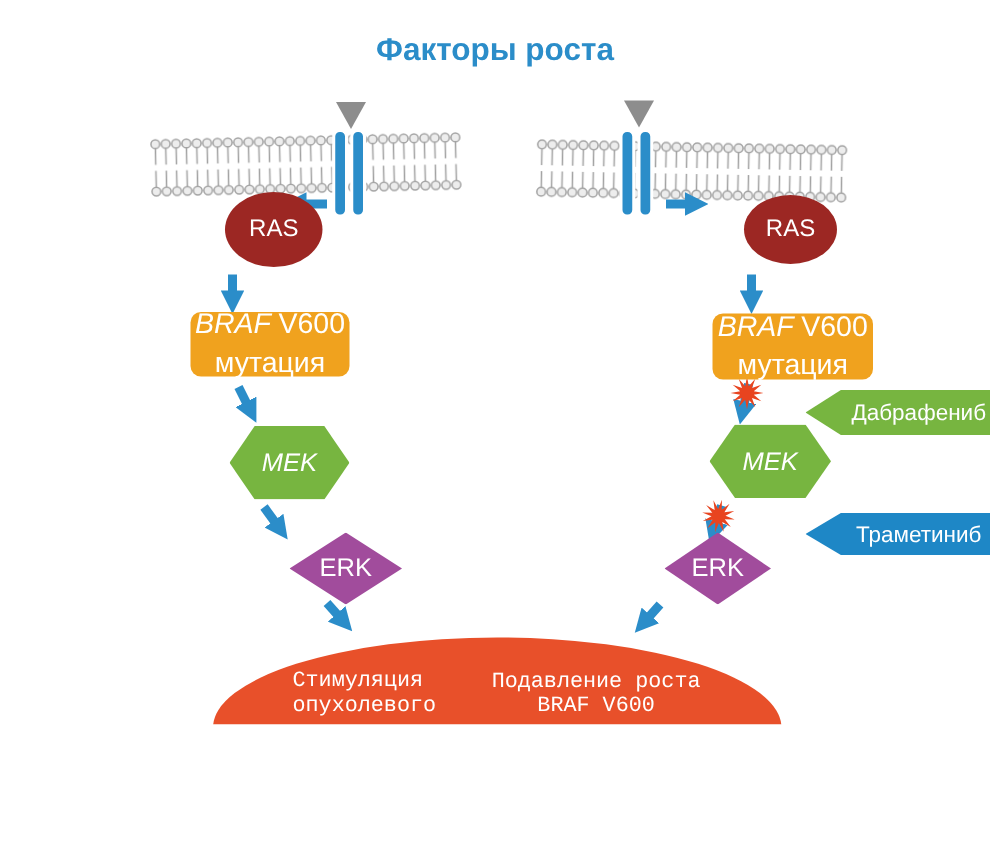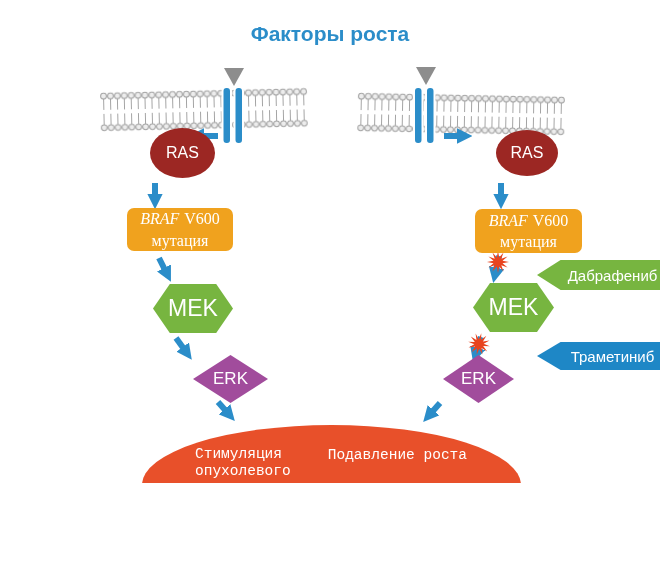--- a/index.html
+++ b/index.html
@@ -10,29 +10,29 @@
   .page-title{position:absolute;left:0;right:0;top:22px;text-align:center;
     font-size:21px;font-weight:bold;color:var(--blue,#2b8dc9);}
 
   .node{position:absolute;display:flex;align-items:center;justify-content:center;
         color:#fff;text-align:center;margin-left:25px;}
 
   .ras{border-radius:50%;background:var(--maroon,#9c2723);font-size:16px;}
   .ras-left{left:125px;top:128px;width:65px;height:50px;}
   .ras-right{left:471px;top:130px;width:62px;height:46px;}
 
-  .braf{background:var(--orange,#f0a21e);border-radius:7px;font-size:16px;
-        line-height:1.32;flex-direction:column;font-family:Liberation Serif, serif;}
+  .braf{background:var(--orange,#f0a21e);border-radius:7px;font-size:19px;
+        line-height:1.32;flex-direction:column;}
   .braf-left{left:102px;top:208px;width:106px;height:43px;}
   .braf-right{left:450px;top:209px;width:107px;height:44px;}
   .braf .gene{font-style:italic;margin-right:5px;}
   .braf-line1{display:flex;justify-content:center;}
 
   .hex{clip-path:polygon(21% 0%,79% 0%,100% 50%,79% 100%,21% 100%,0% 50%);
-       background:var(--green,#77b540);font-size:23px;}
+       background:var(--green,#77b540);font-size:17px;font-style:italic;}
   .mek-left{left:128px;top:284px;width:80px;height:49px;}
   .mek-right{left:448px;top:283px;width:81px;height:49px;}
 
   .diamond{clip-path:polygon(50% 0%,100% 50%,50% 100%,0% 50%);
        background:var(--purple,#a14c9c);font-size:17px;}
   .erk-left{left:168px;top:355px;width:75px;height:48px;}
   .erk-right{left:418px;top:355px;width:71px;height:48px;}
 
   .drug{clip-path:polygon(0% 50%,18% 0%,100% 0%,100% 100%,18% 100%);
         font-size:15px;padding-left:20px;box-sizing:border-box;}
@@ -145,16 +145,17 @@
   </div>
 
   <div class="outcome">
     <div class="outcome-text outcome-left-text">
       <div>Стимуляция</div>
       <div>опухолевого</div>
       <div>роста</div>
     </div>
     <div class="outcome-text outcome-right-text">
       <div>Подавление роста</div>
+      <div>BRAF V600</div>
     </div>
   </div>
 
 </div>
 
 </body></html>

